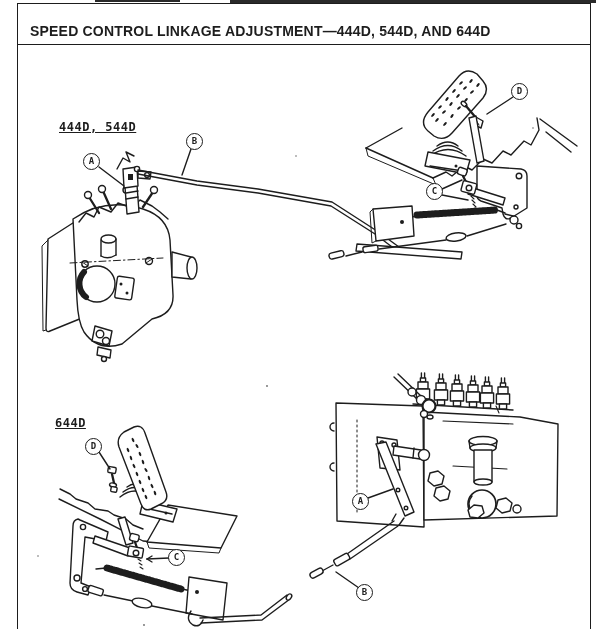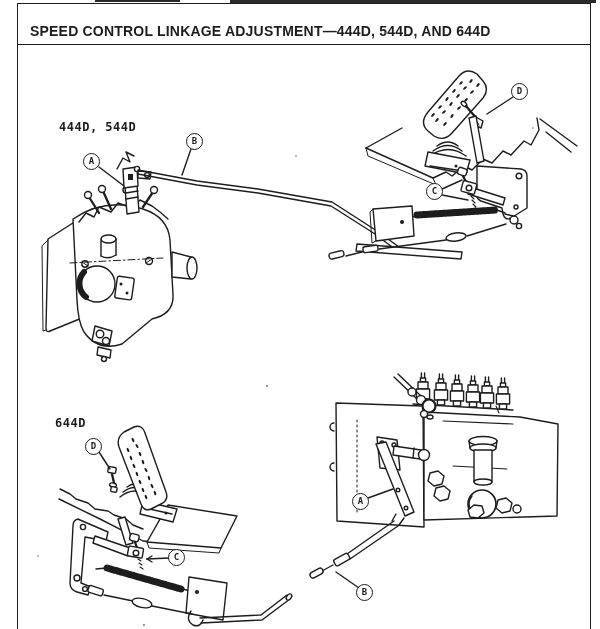--- a/index.html
+++ b/index.html
@@ -6,21 +6,21 @@
   .page{position:relative;width:600px;height:629px;background:#fff;overflow:hidden;
         font-family:"Liberation Sans",sans-serif;color:#1d1d1d;}
   .artifact{position:absolute;background:#2a2a2a;}
   .frame{position:absolute;left:17px;top:3px;width:574px;height:626px;
          border:1.6px solid #1d1d1d;border-bottom:none;box-sizing:border-box;}
   .title{position:absolute;left:30px;top:14px;width:545px;
          font-size:14px;font-weight:bold;letter-spacing:.2px;white-space:nowrap;}
   .title-rule{position:absolute;left:18px;top:44px;width:573px;height:0;
               border-top:1.4px solid #1d1d1d;}
   .fig-label{position:absolute;font-family:"DejaVu Sans Mono",monospace;
-             font-size:12px;font-weight:600;letter-spacing:.5px;}
+             font-size:12px;font-weight:600;letter-spacing:.5px;text-decoration:underline;}
   #label-top{left:59px;top:120px;}
   #label-bottom{left:55px;top:416px;}
   .callout{position:absolute;width:15px;height:15px;border:1.6px solid #1d1d1d;
            border-radius:50%;background:#fff;display:flex;align-items:center;
            justify-content:center;font-family:"DejaVu Sans Mono",monospace;
            font-size:9px;font-weight:bold;line-height:1;box-sizing:content-box;}
   .art{position:absolute;left:0;top:0;}
   .art *{stroke:#1d1d1d;fill:none;stroke-width:1.4;stroke-linecap:round;stroke-linejoin:round;}
   .art .f{fill:#fff;}
   .art .k{fill:#1d1d1d;stroke:none;}

